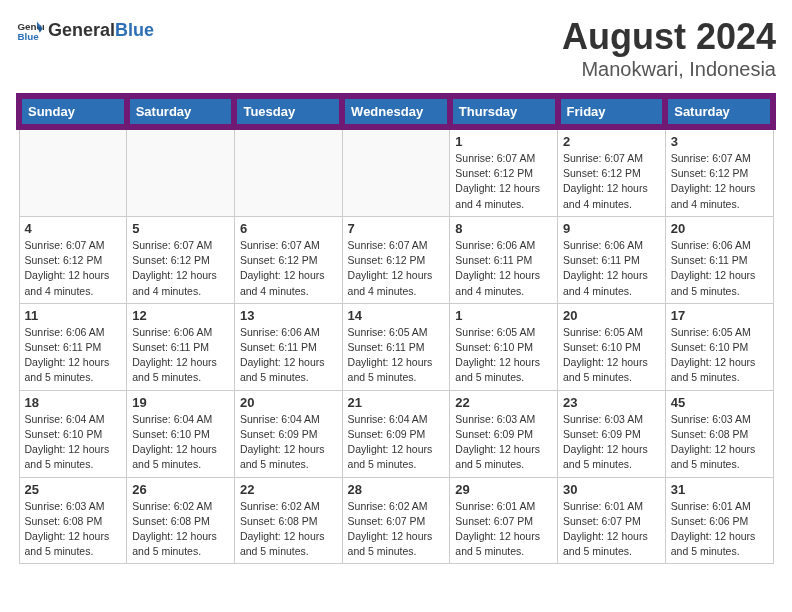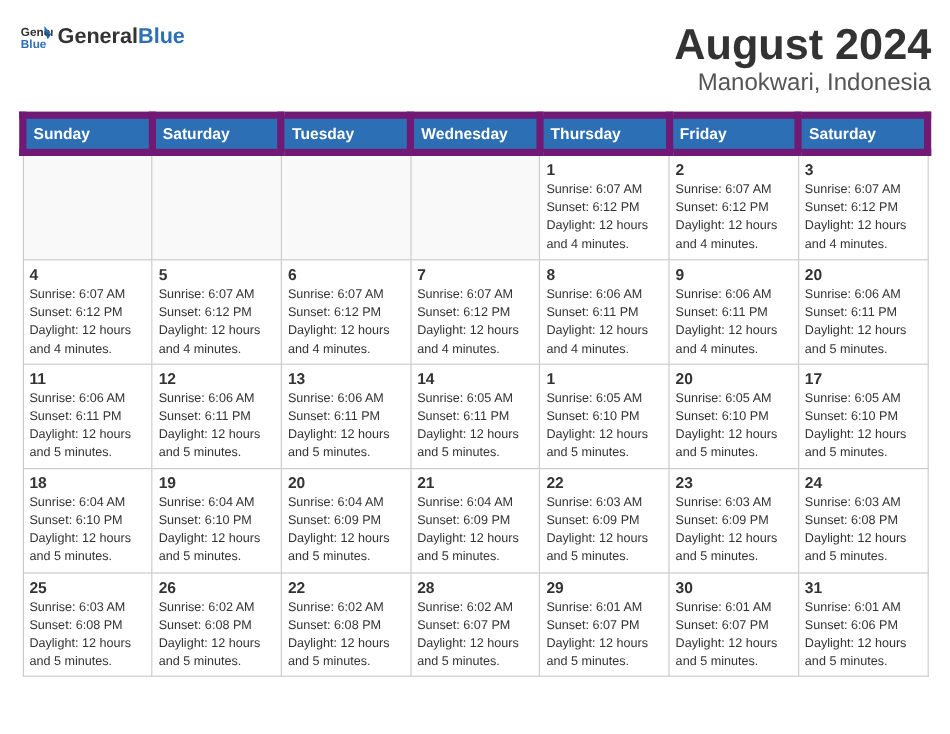--- a/index.html
+++ b/index.html
@@ -255,21 +255,21 @@
 Sunset: 6:09 PM
 Daylight: 12 hours and 5 minutes.</div>
         </td>
         <td>
           <span class="day-number">23</span>
           <div class="day-info" style="white-space: pre-line;">Sunrise: 6:03 AM
 Sunset: 6:09 PM
 Daylight: 12 hours and 5 minutes.</div>
         </td>
         <td>
-          <span class="day-number">24</span>
+          <span class="day-number">45</span>
           <div class="day-info" style="white-space: pre-line;">Sunrise: 6:03 AM
 Sunset: 6:08 PM
 Daylight: 12 hours and 5 minutes.</div>
         </td>
       </tr>
       <tr class="week-row">
         <td>
           <span class="day-number">25</span>
           <div class="day-info" style="white-space: pre-line;">Sunrise: 6:03 AM
 Sunset: 6:08 PM

